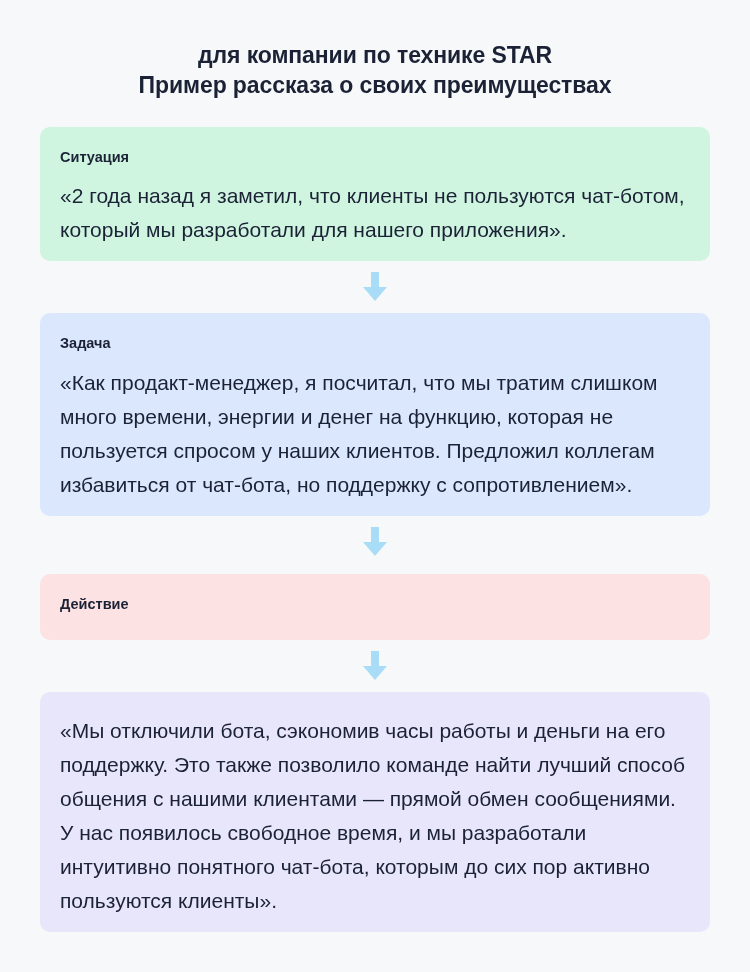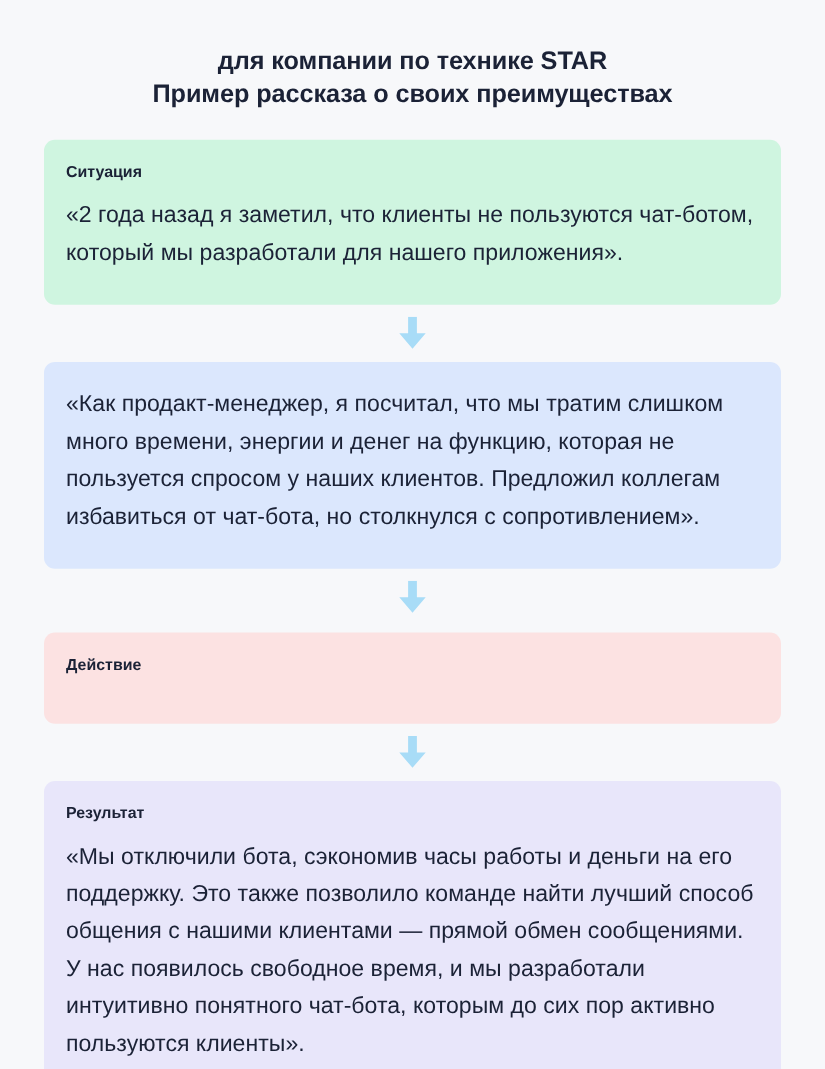--- a/index.html
+++ b/index.html
@@ -40,21 +40,21 @@
 
   .flow {
     margin-top: 26px;
     padding: 0 40px;
     box-sizing: border-box;
   }
 
   .card {
     box-sizing: border-box;
     border-radius: 10px;
-    padding: 22px 20px 30px 20px;
+    padding: 22px 20px 14px 20px;
   }
 
   .card-heading {
     margin: 0 0 13px 0;
     font-size: 14.5px;
     font-weight: bold;
     line-height: 1.2;
     color: #1b2236;
   }
 
@@ -93,38 +93,38 @@
       <p class="card-body">«2 года назад я заметил, что клиенты не пользуются чат-ботом, который мы разработали для нашего приложения».</p>
     </div>
 
     <div class="connector">
       <svg class="arrow-icon" width="26" height="30" viewBox="0 0 26 30" aria-hidden="true">
         <path d="M9 0 H17 V15 H25 L13 29 L1 15 H9 Z" fill="#a8dcf7"></path>
       </svg>
     </div>
 
     <div class="card" style="background:#dbe7fd;">
-      <p class="card-body">«Как продакт-менеджер, я посчитал, что мы тратим слишком много времени, энергии и денег на функцию, которая не пользуется спросом у наших клиентов. Предложил коллегам избавиться от чат-бота, но столкнулся с сопротивлением».</p>
+      <div class="card-heading">Задача</div>
+      <p class="card-body">«Как продакт-менеджер, я посчитал, что мы тратим слишком много времени, энергии и денег на функцию, которая не пользуется спросом у наших клиентов. Предложил коллегам избавиться от чат-бота, но поддержку с сопротивлением».</p>
     </div>
 
     <div class="connector">
       <svg class="arrow-icon" width="26" height="30" viewBox="0 0 26 30" aria-hidden="true">
         <path d="M9 0 H17 V15 H25 L13 29 L1 15 H9 Z" fill="#a8dcf7"></path>
       </svg>
     </div>
 
     <div class="card" style="background:#fce2e2;margin-top:6px;">
       <div class="card-heading">Действие</div>
     </div>
 
     <div class="connector">
       <svg class="arrow-icon" width="26" height="30" viewBox="0 0 26 30" aria-hidden="true">
         <path d="M9 0 H17 V15 H25 L13 29 L1 15 H9 Z" fill="#a8dcf7"></path>
       </svg>
     </div>
 
     <div class="card" style="background:#e8e6fa;">
-      <div class="card-heading">Результат</div>
       <p class="card-body">«Мы отключили бота, сэкономив часы работы и деньги на его поддержку. Это также позволило команде найти лучший способ общения с нашими клиентами — прямой обмен сообщениями. У нас появилось свободное время, и мы разработали интуитивно понятного чат-бота, которым до сих пор активно пользуются клиенты».</p>
     </div>
 
   </div>
 </div>
 
 </body></html>

